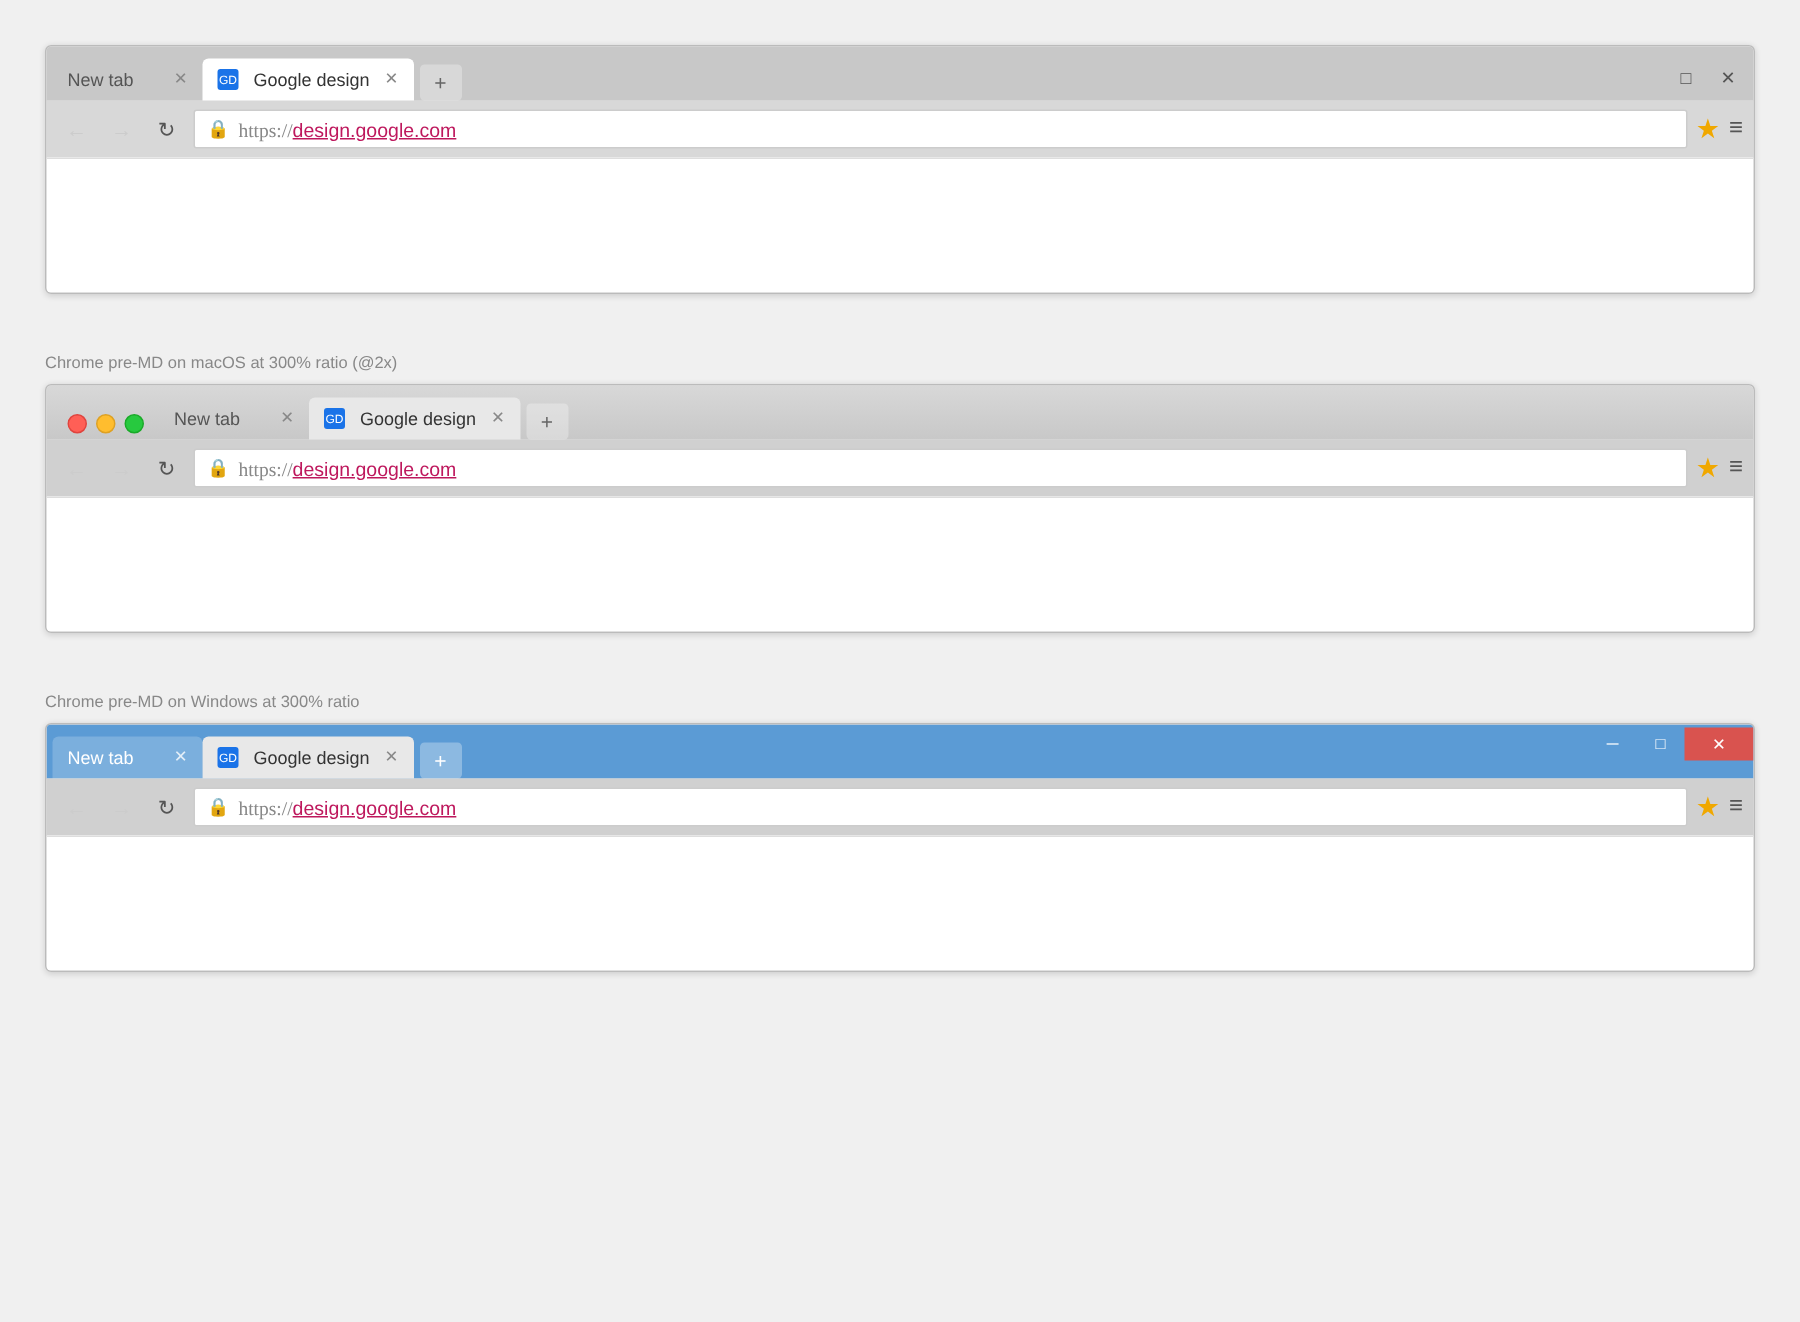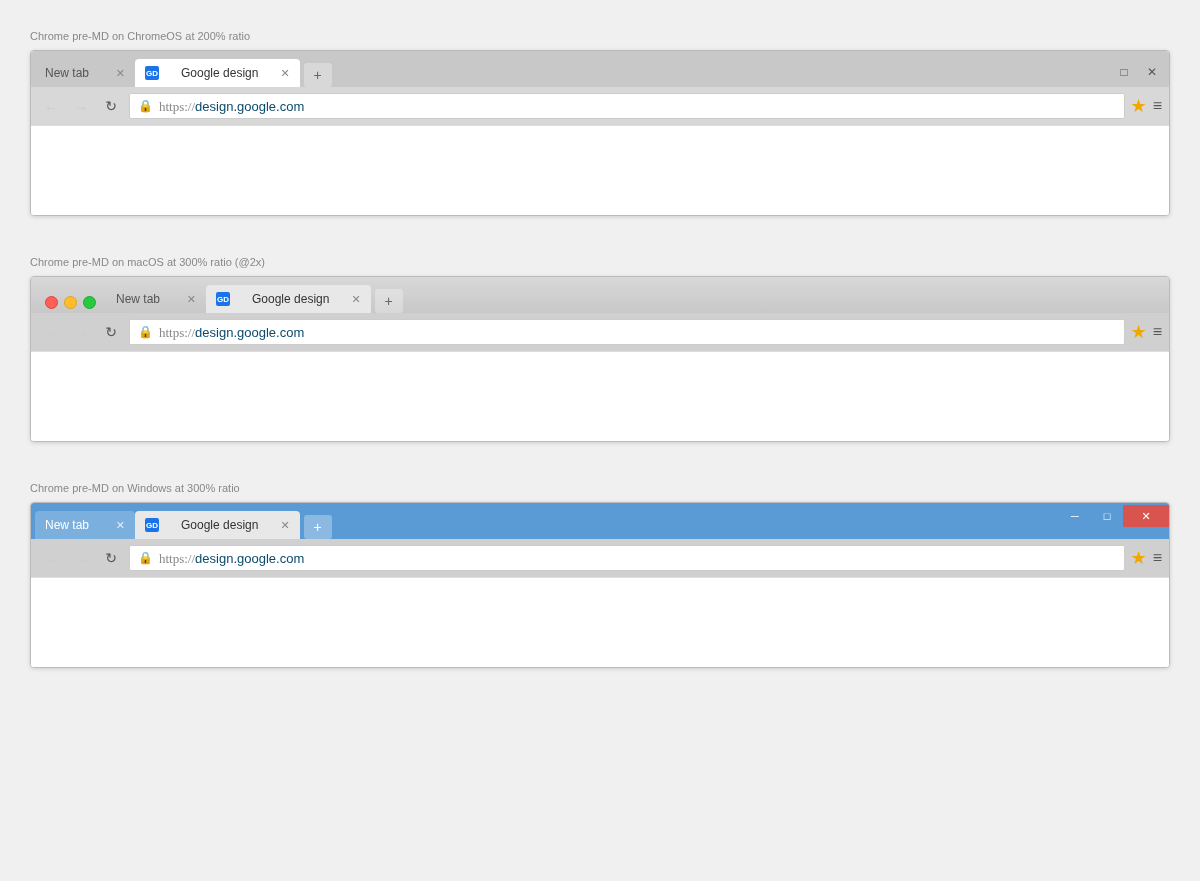--- a/index.html
+++ b/index.html
@@ -39,21 +39,21 @@
     }
 
     .tab {
       display: flex;
       align-items: center;
       height: 28px;
       border-radius: 4px 4px 0 0;
       padding: 0 10px;
       font-size: 12px;
       white-space: nowrap;
-      gap: 22px;
+      gap: 10px;
       position: relative;
       min-width: 100px;
       max-width: 200px;
     }
 
     .tab.inactive {
       background: transparent;
       color: #555;
     }
 
@@ -69,21 +69,21 @@
       line-height: 1;
     }
 
     .tab-favicon {
       width: 14px;
       height: 14px;
       border-radius: 2px;
       background: #1a73e8;
       color: white;
       font-size: 8px;
-      font-weight: bold;
+      font-weight: normal;
       display: flex;
       align-items: center;
       justify-content: center;
       flex-shrink: 0;
     }
 
     .tab-label {
       flex: 1;
       overflow: hidden;
       text-overflow: ellipsis;
@@ -239,21 +239,22 @@
       color: #333;
       line-height: 1;
     }
 
     .url-text .scheme {
       color: #888;
       font-family: Liberation Serif, serif;
     }
 
     .url-text .host {
-      color: #0c4a6e;
+      color: #be185d;
+      text-decoration: underline;
     }
 
     .star-icon {
       font-size: 18px;
       color: #f0a800;
       cursor: pointer;
     }
 
     .menu-icon {
       font-size: 16px;
@@ -307,21 +308,20 @@
     }
 
     .windows .tab-new {
       color: white;
     }
   </style>
 </head>
 <body>
 
 <div class="browser-wrapper">
-  <div class="section-label">Chrome pre-MD on ChromeOS at 200% ratio</div>
   <div class="browser chromeos">
 
     <div class="tab-bar">
 
       <div class="tab inactive">
         <span class="tab-label">New tab</span>
         <span class="tab-close">✕</span>
       </div>
 
       <div class="tab active">

